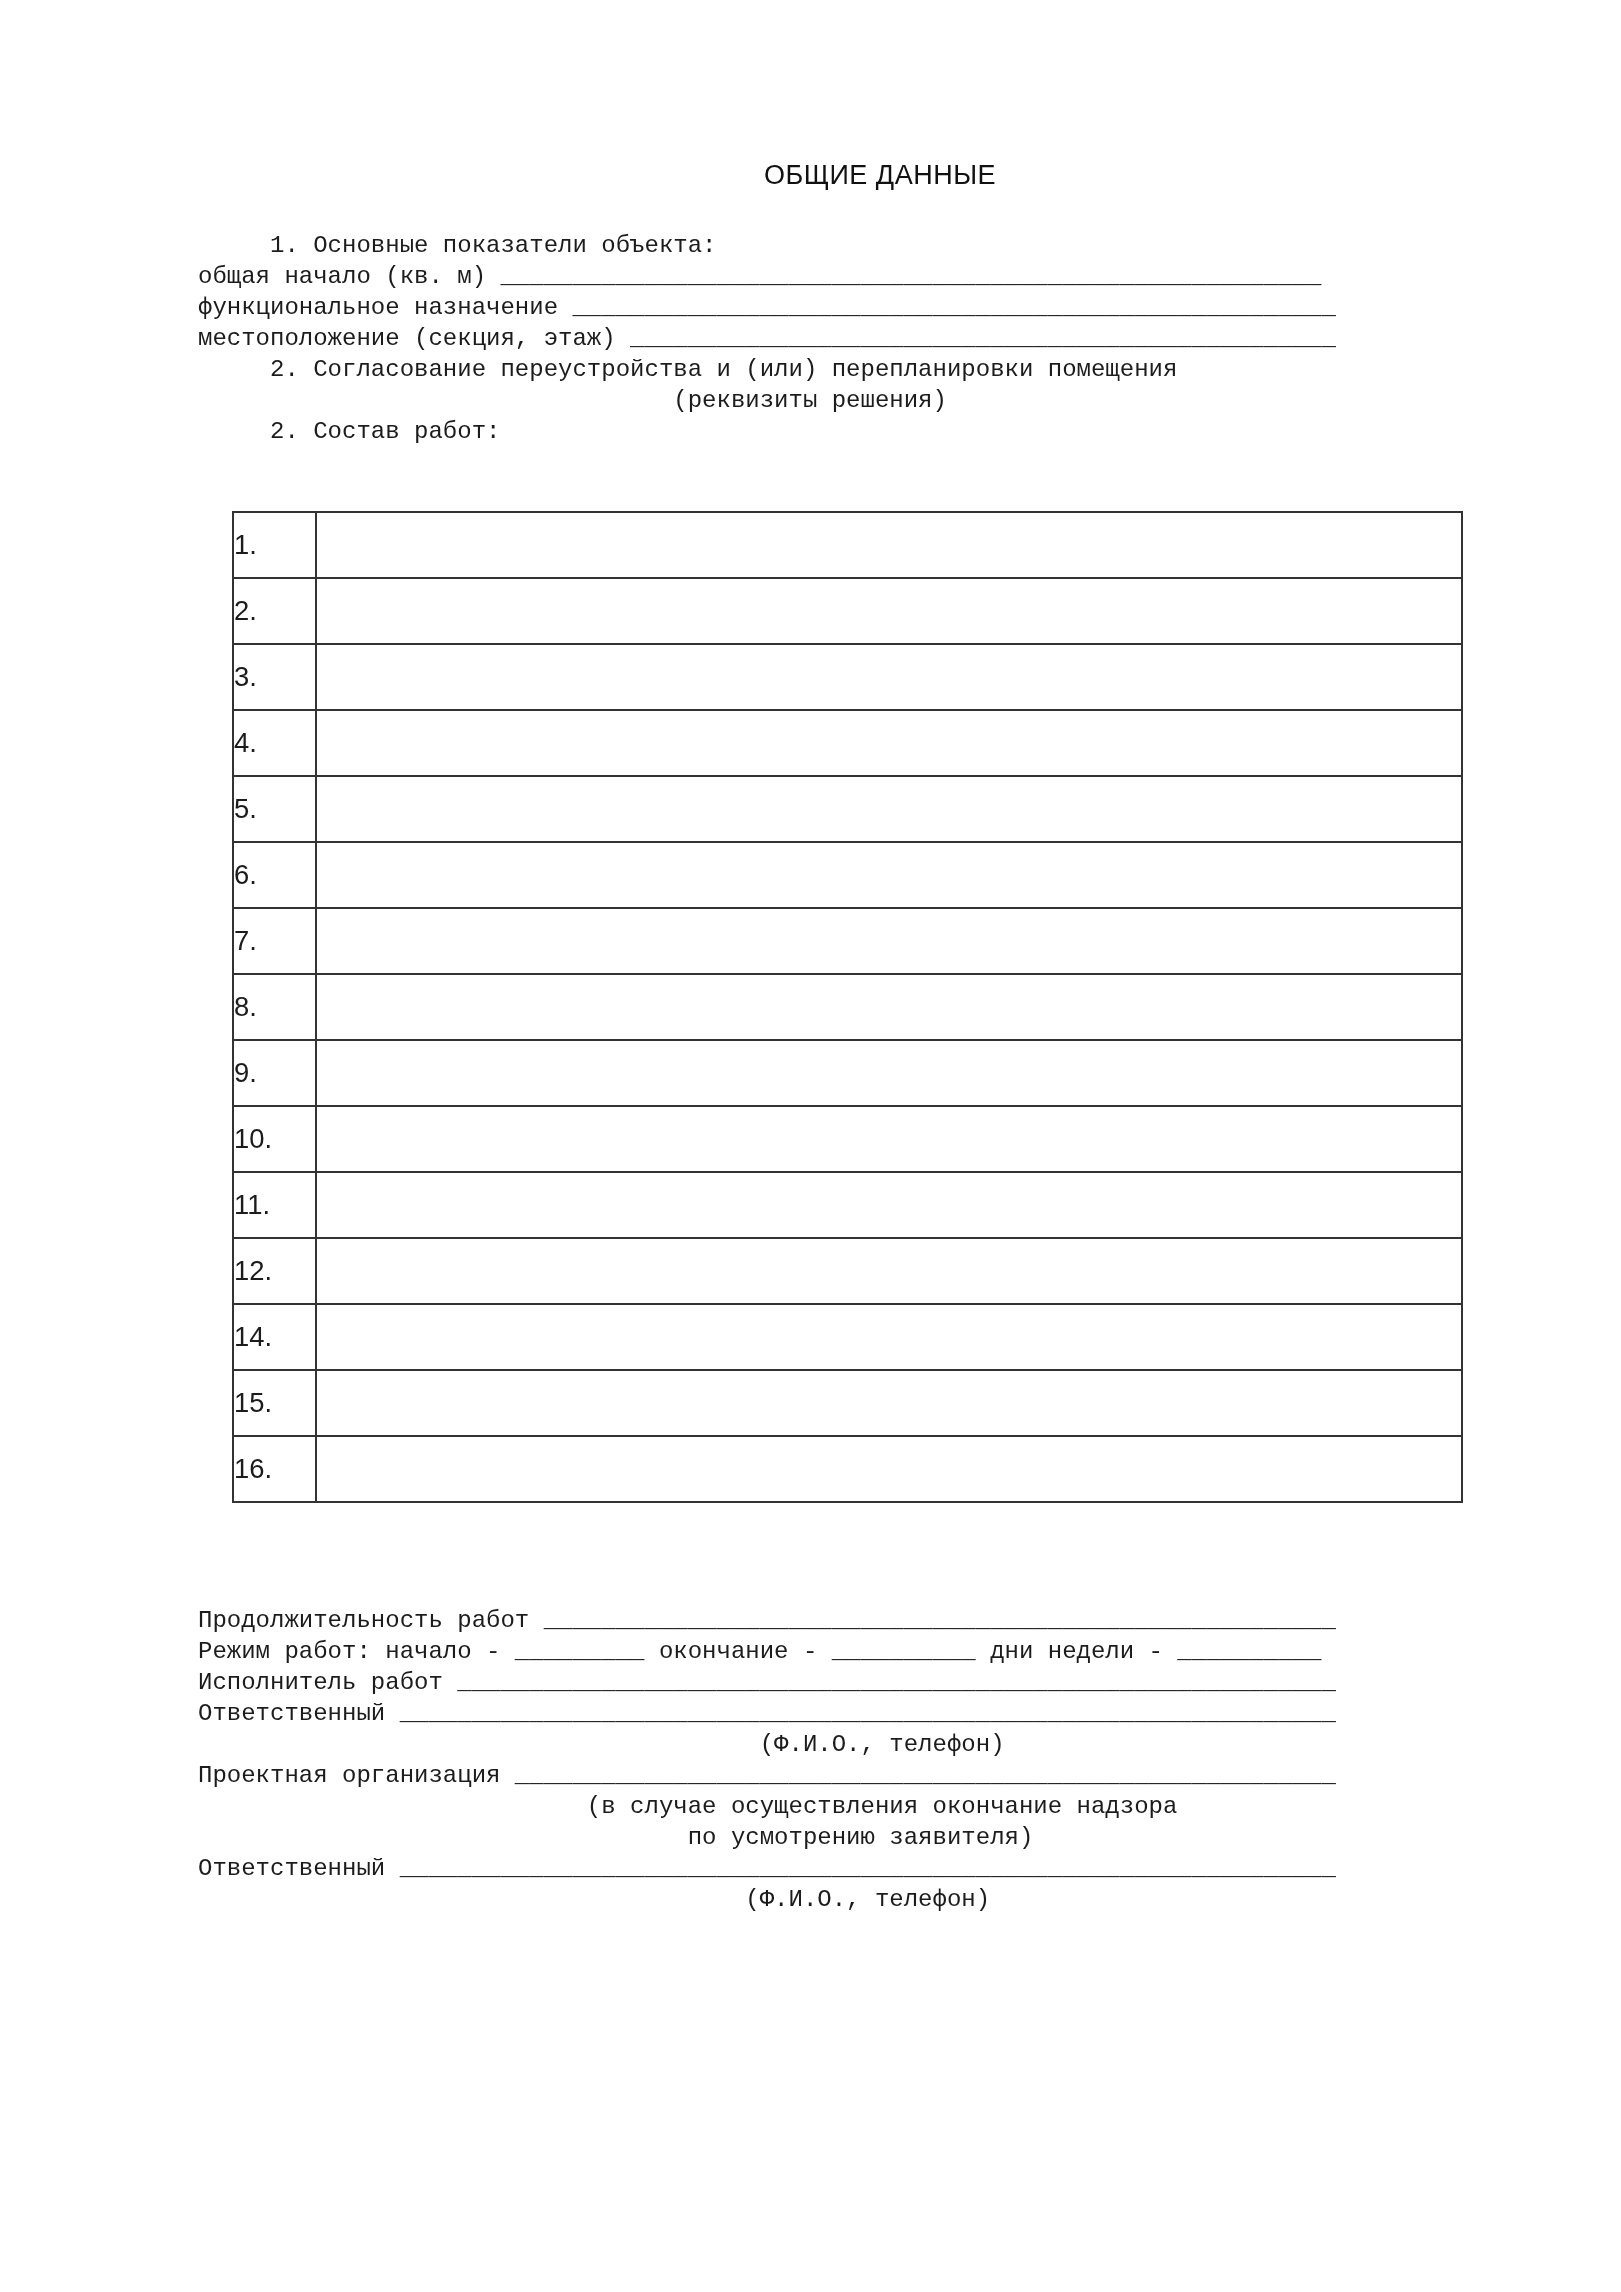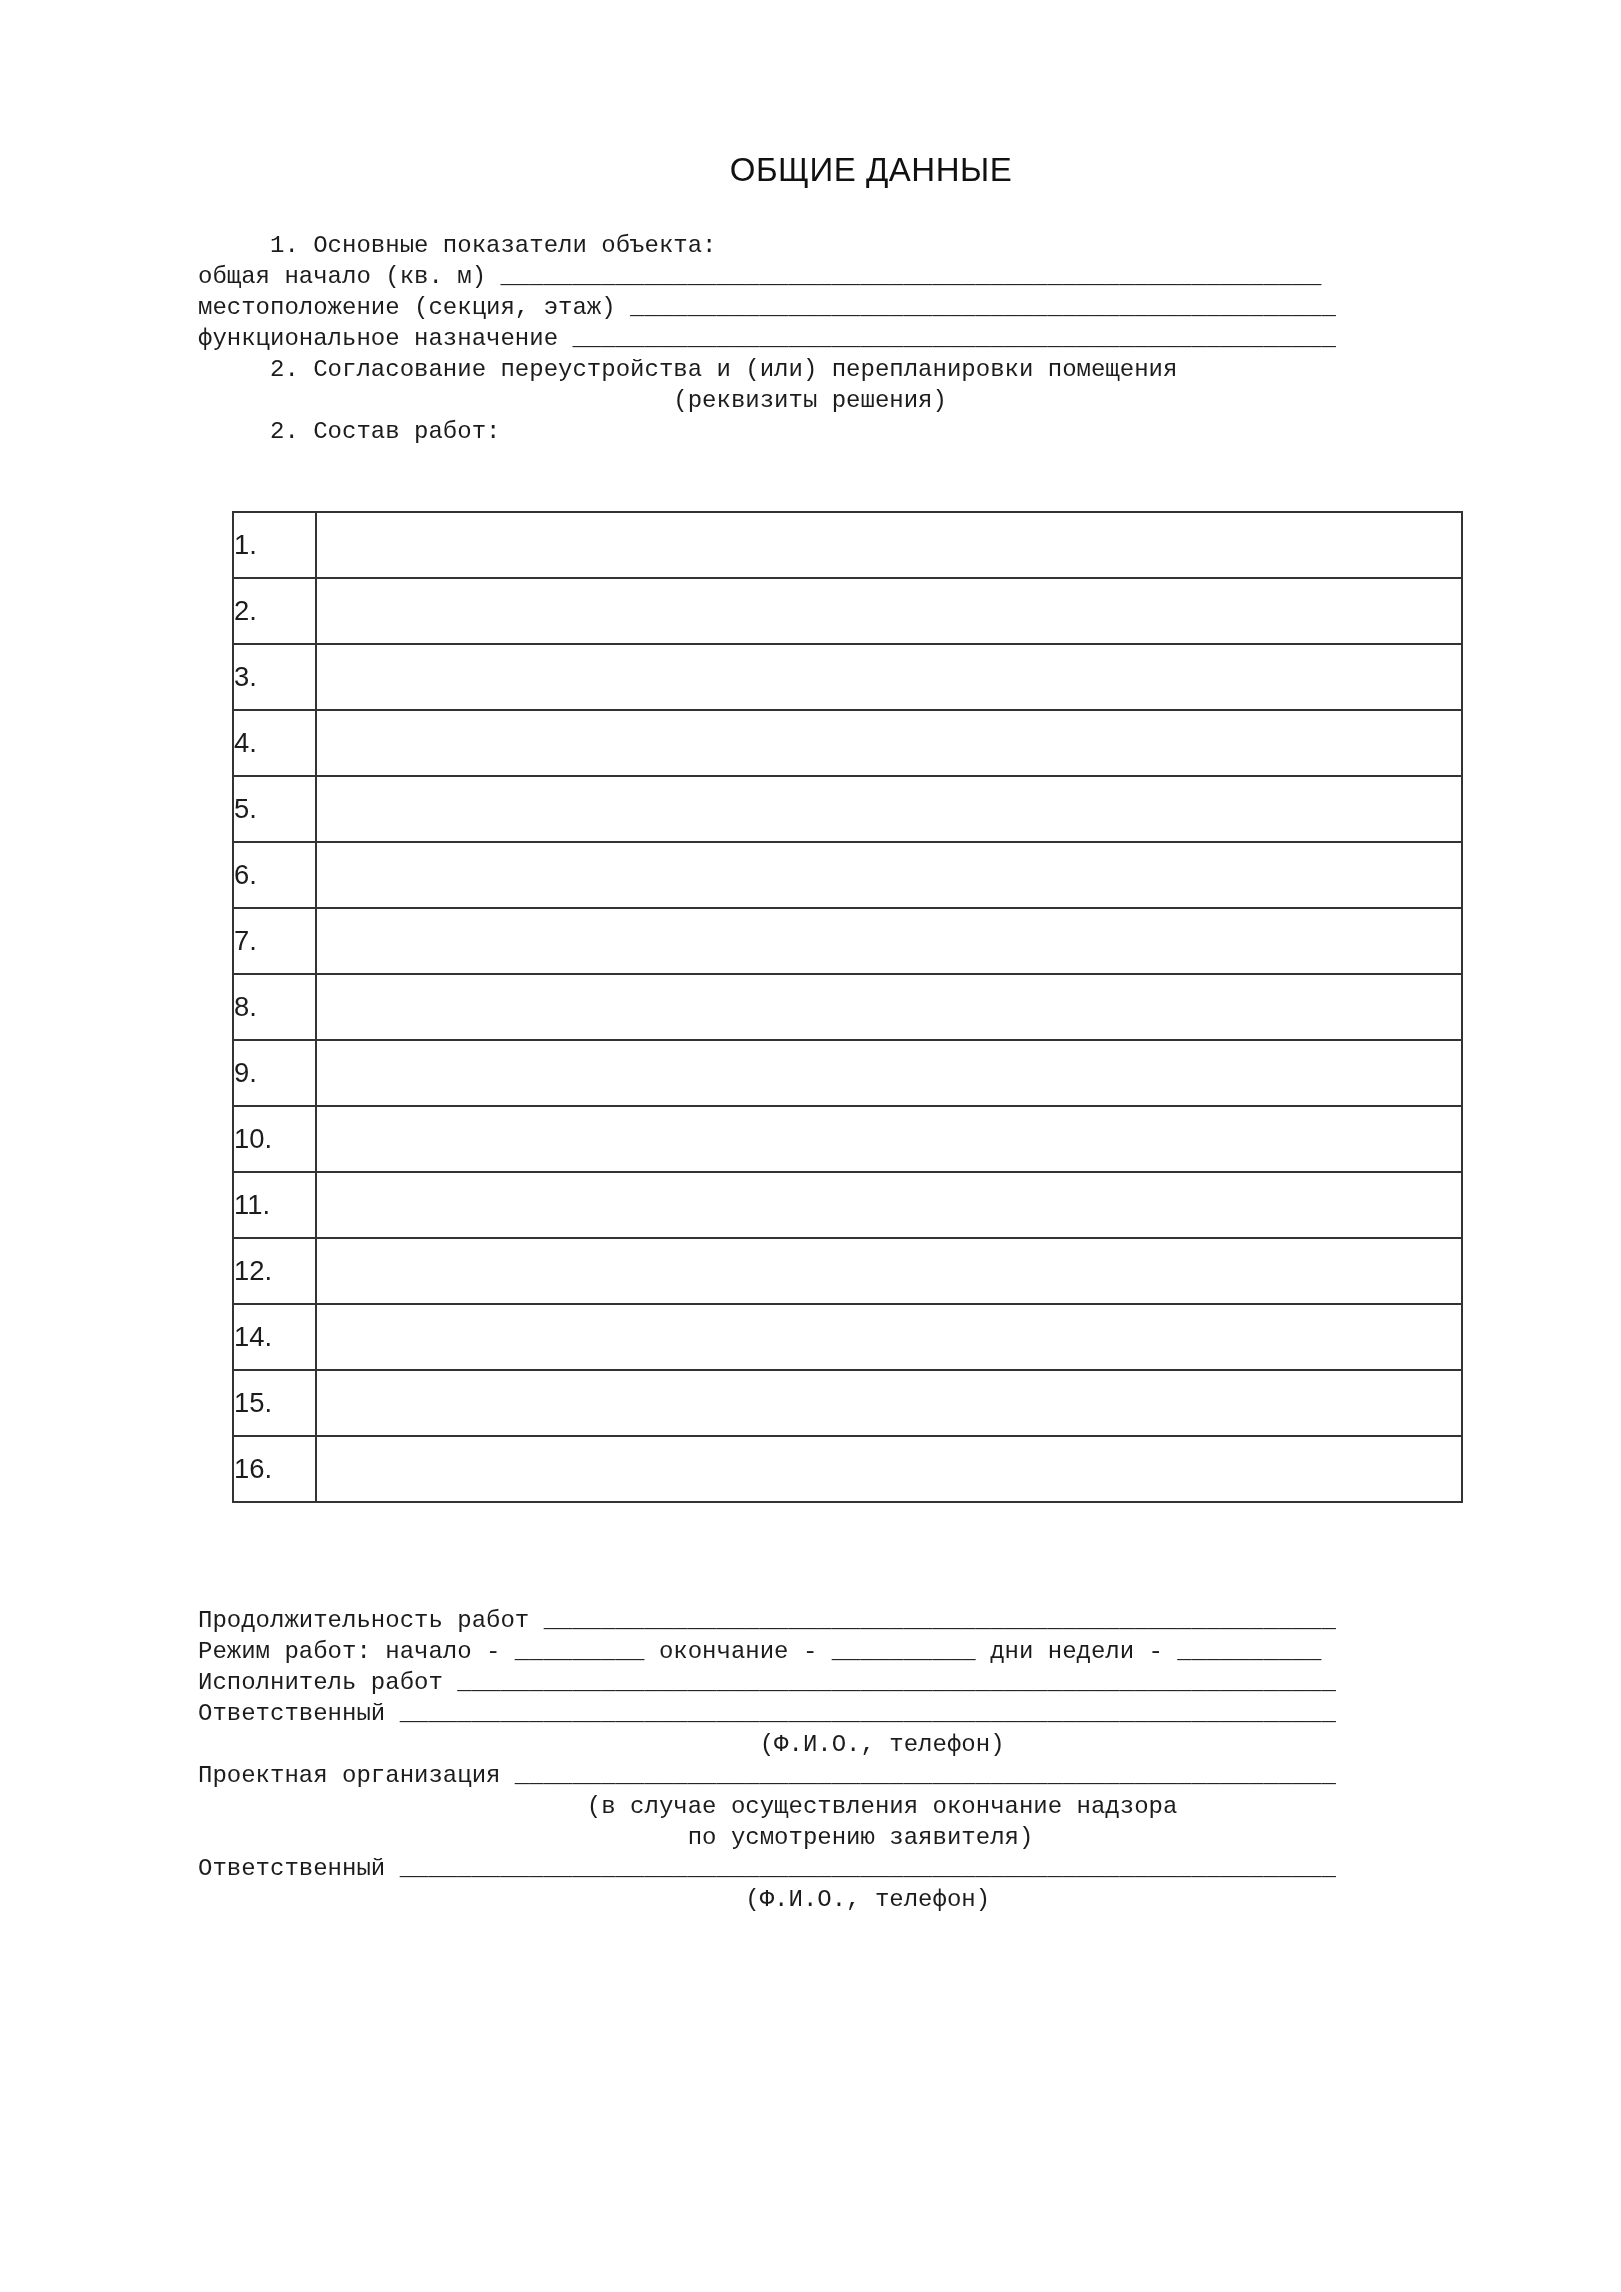--- a/index.html
+++ b/index.html
@@ -16,23 +16,23 @@
   .page {
     position: absolute;
     inset: 0;
     background: #ffffff;
   }
   .title {
     position: absolute;
     top: 147px;
     left: 867px;
     transform: translateX(-50%);
-    margin: 4px;
+    margin: 13px;
     font-family: "Liberation Sans", sans-serif;
-    font-size: 33px;
+    font-size: 27px;
     font-weight: 400;
     color: #111111;
     white-space: nowrap;
     letter-spacing: 0.5px;
   }
   .mono {
     position: absolute;
     left: 198px;
     font-family: "Liberation Mono", "DejaVu Sans Mono", monospace;
     font-size: 24px;
@@ -72,22 +72,22 @@
 </head>
 <body>
 
 <div class="page">
 
   <h1 class="title">ОБЩИЕ ДАННЫЕ</h1>
 
   <div class="mono top-block">
     <div class="line">     1. Основные показатели объекта:</div>
     <div class="line">общая начало (кв. м) _________________________________________________________</div>
+    <div class="line">функциональное назначение _____________________________________________________</div>
     <div class="line">местоположение (секция, этаж) _________________________________________________</div>
-    <div class="line">функциональное назначение _____________________________________________________</div>
     <div class="line">     2. Согласование переустройства и (или) перепланировки помещения</div>
     <div class="line">                                 (реквизиты решения)</div>
     <div class="line">     2. Состав работ:</div>
   </div>
 
   <table class="works">
     <tbody>
       <tr>
           <td class="num">1.</td>
           <td class="content"></td>

